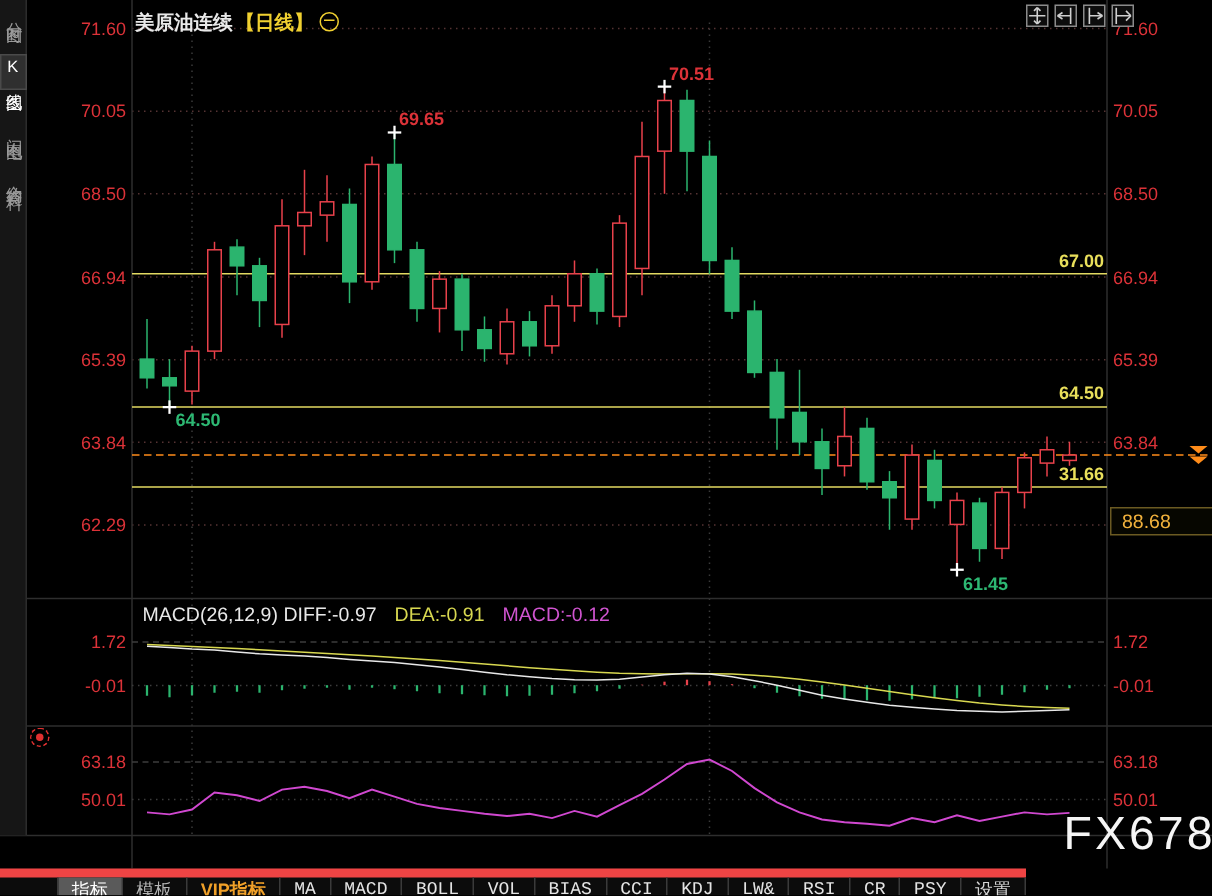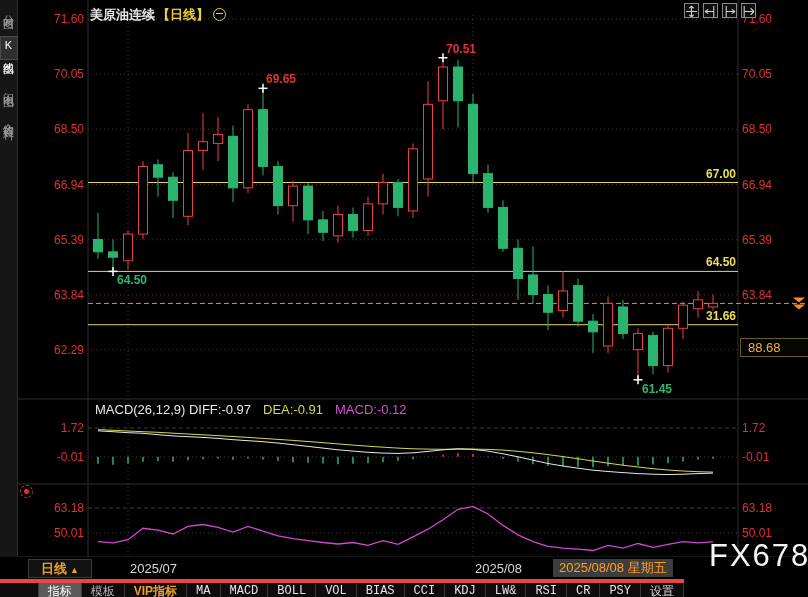--- a/index.html
+++ b/index.html
@@ -58,21 +58,21 @@
   .month{position:absolute;top:4px;color:#d8d8d8;font-size:13px;}
   .m1{left:130px;} .m2{left:475px;}
   .date-highlight{position:absolute;left:553px;top:2px;height:18px;line-height:18px;background:#3d3d3d;
                   color:#ff9d24;font-size:13px;padding:0 6px;}
 
   .watermark{position:absolute;left:670px;top:538px;font-size:31px;color:#f5f5f5;letter-spacing:2px;
              z-index:8;font-family:Liberation Sans, sans-serif;margin-left:39px;}
 
   
   .toolbar{position:absolute;left:0;top:579px;width:684px;height:18px;background:#0c0c0c;
-           border-top:4px solid #ef4444;display:flex;align-items:stretch;z-index:7;box-sizing:border-box;}
+           border-top:6px solid #ef4444;display:flex;align-items:stretch;z-index:7;box-sizing:border-box;}
   .tb-spacer{width:68px;border-right:1px solid #3a3a3a;}
   .tb-item{padding:0 9px;font-size:12px;line-height:17px;border-right:1px solid #3a3a3a;cursor:pointer;
            color:#e4e4e4;white-space:nowrap;}
   .tb-sel{background:#5a5a5a;color:#ffffff;}
   .tb-dim{color:#b4b4b4;}
   .tb-vip{color:#f0a028;font-weight:bold;}
   .tb-mono{font-family:"Liberation Mono",monospace;}
   .tb-plain{color:#d8d8d8;}
 </style>
 </head>
@@ -316,26 +316,20 @@
 
   <div class="macd-header">
     <span class="hw">MACD(26,12,9) DIFF:-0.97</span><span class="hy">DEA:-0.91</span><span class="hm">MACD:-0.12</span>
   </div>
 
 
   <div class="gear"></div>
 
   <div class="price-box">88.68</div>
 
-  <div class="date-axis">
-    <div class="period-box"><span>日线</span><span class="arrow">▲</span></div>
-    <div class="month m1">2025/07</div>
-    <div class="month m2">2025/08</div>
-    <div class="date-highlight">2025/08/08 星期五</div>
-  </div>
 
   <div class="watermark">FX678</div>
 
   <div class="toolbar" id="toolbar">
       <div class="tb-spacer"></div>
       <div class="tb-item tb-sel">指标</div>
       <div class="tb-item tb-dim">模板</div>
       <div class="tb-item tb-vip">VIP指标</div>
       <div class="tb-item tb-mono">MA</div>
       <div class="tb-item tb-mono">MACD</div>

